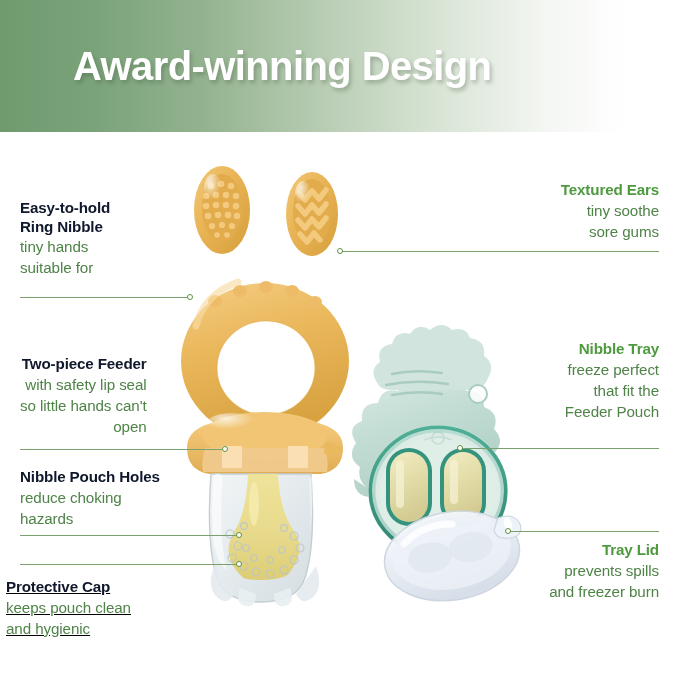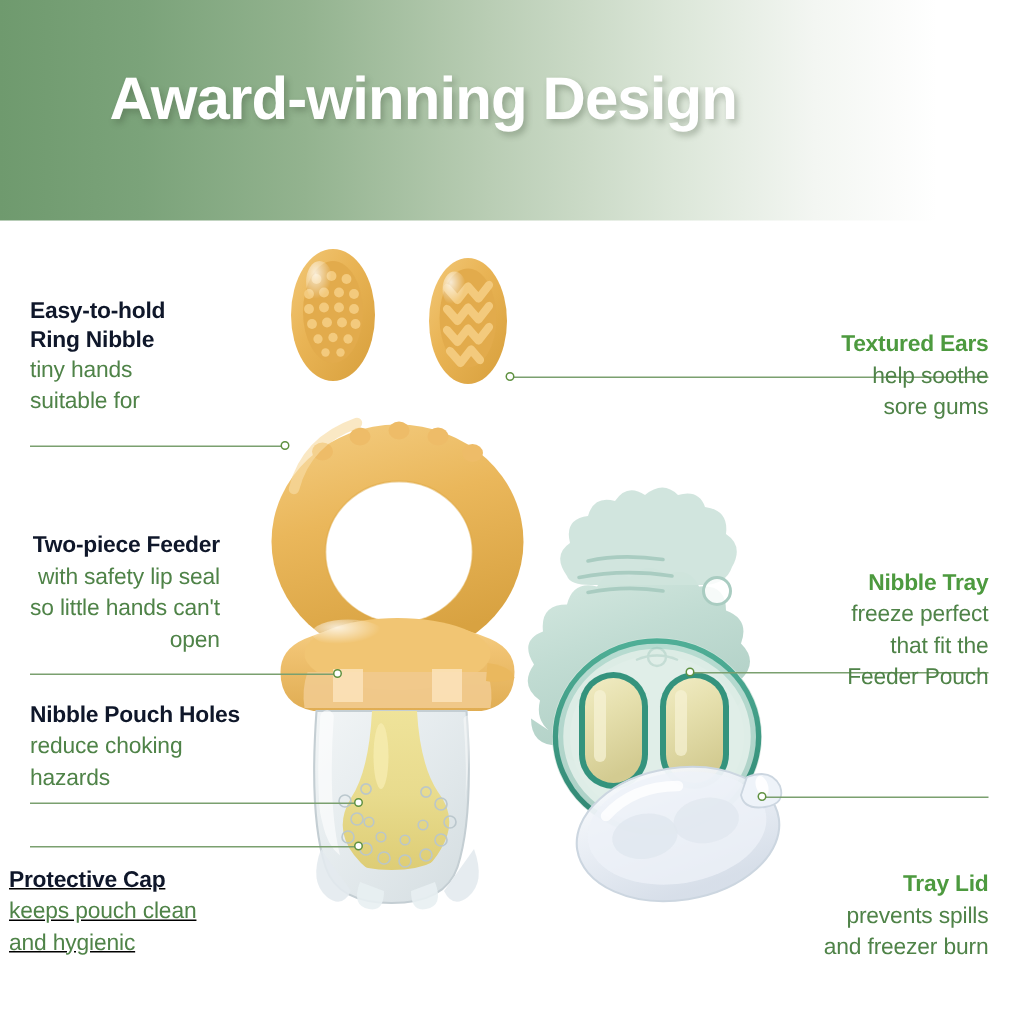--- a/index.html
+++ b/index.html
@@ -6,21 +6,21 @@
   html,body { width:679px; height:679px; }
   body {
     font-family: "Liberation Sans", sans-serif;
     background:#ffffff;
     position:relative;
     overflow:hidden;
   }
 
   
   .banner{
-    position:absolute; left:0; top:0; width:679px; height:147px;
+    position:absolute; left:0; top:0; width:679px; height:132px;
     background:linear-gradient(90deg,#6f9a6e 0%, #7ba37a 14%, #93b38f 30%, #b9cdb4 48%, #dbe6d8 66%, #f3f6f2 80%, #ffffff 92%, #ffffff 100%);
   }
   .banner-title{
     position:absolute; left:73px; top:44px;
     font-size:40px; font-weight:bold; color:#ffffff;
     letter-spacing:-0.6px;
     text-shadow:2px 3px 4px rgba(60,80,55,0.33);
     white-space:nowrap;
   }
 
@@ -28,21 +28,21 @@
   .callout{ position:absolute; }
   .callout .hd{
     color:#0f172a; font-weight:bold; font-size:15.2px; line-height:18.5px;
     letter-spacing:-0.15px;
   }
   .callout .bd{
     color:#4f8348; font-size:15.2px; line-height:21px; letter-spacing:-0.1px;
     font-weight:normal;
   }
   .callout.right{ text-align:right; }
-  .callout.right .hd{ color:#4d9a3f;margin-top:40px; }
+  .callout.right .hd{ color:#4d9a3f; }
 
   
   .leader{
     position:absolute; height:1px; background:#7aa06f;
   }
   .leader-dot{
     position:absolute; width:6px; height:6px; border-radius:50%;
     border:1.4px solid #5f9140; background:#ffffff;
   }
 
@@ -360,21 +360,21 @@
     <div>keeps pouch clean</div>
     <div>and hygienic</div>
   </div>
 </div>
 
 <div class="callout right" style="right:20px; top:181px;">
   <div class="hd">
     <div>Textured Ears</div>
   </div>
   <div class="bd">
-    <div>help soothe</div>
+    <div>tiny soothe</div>
     <div>sore gums</div>
   </div>
 </div>
 
 <div class="callout right" style="right:20px; top:340px;">
   <div class="hd">
     <div>Nibble Tray</div>
   </div>
   <div class="bd">
     <div>freeze perfect</div>

